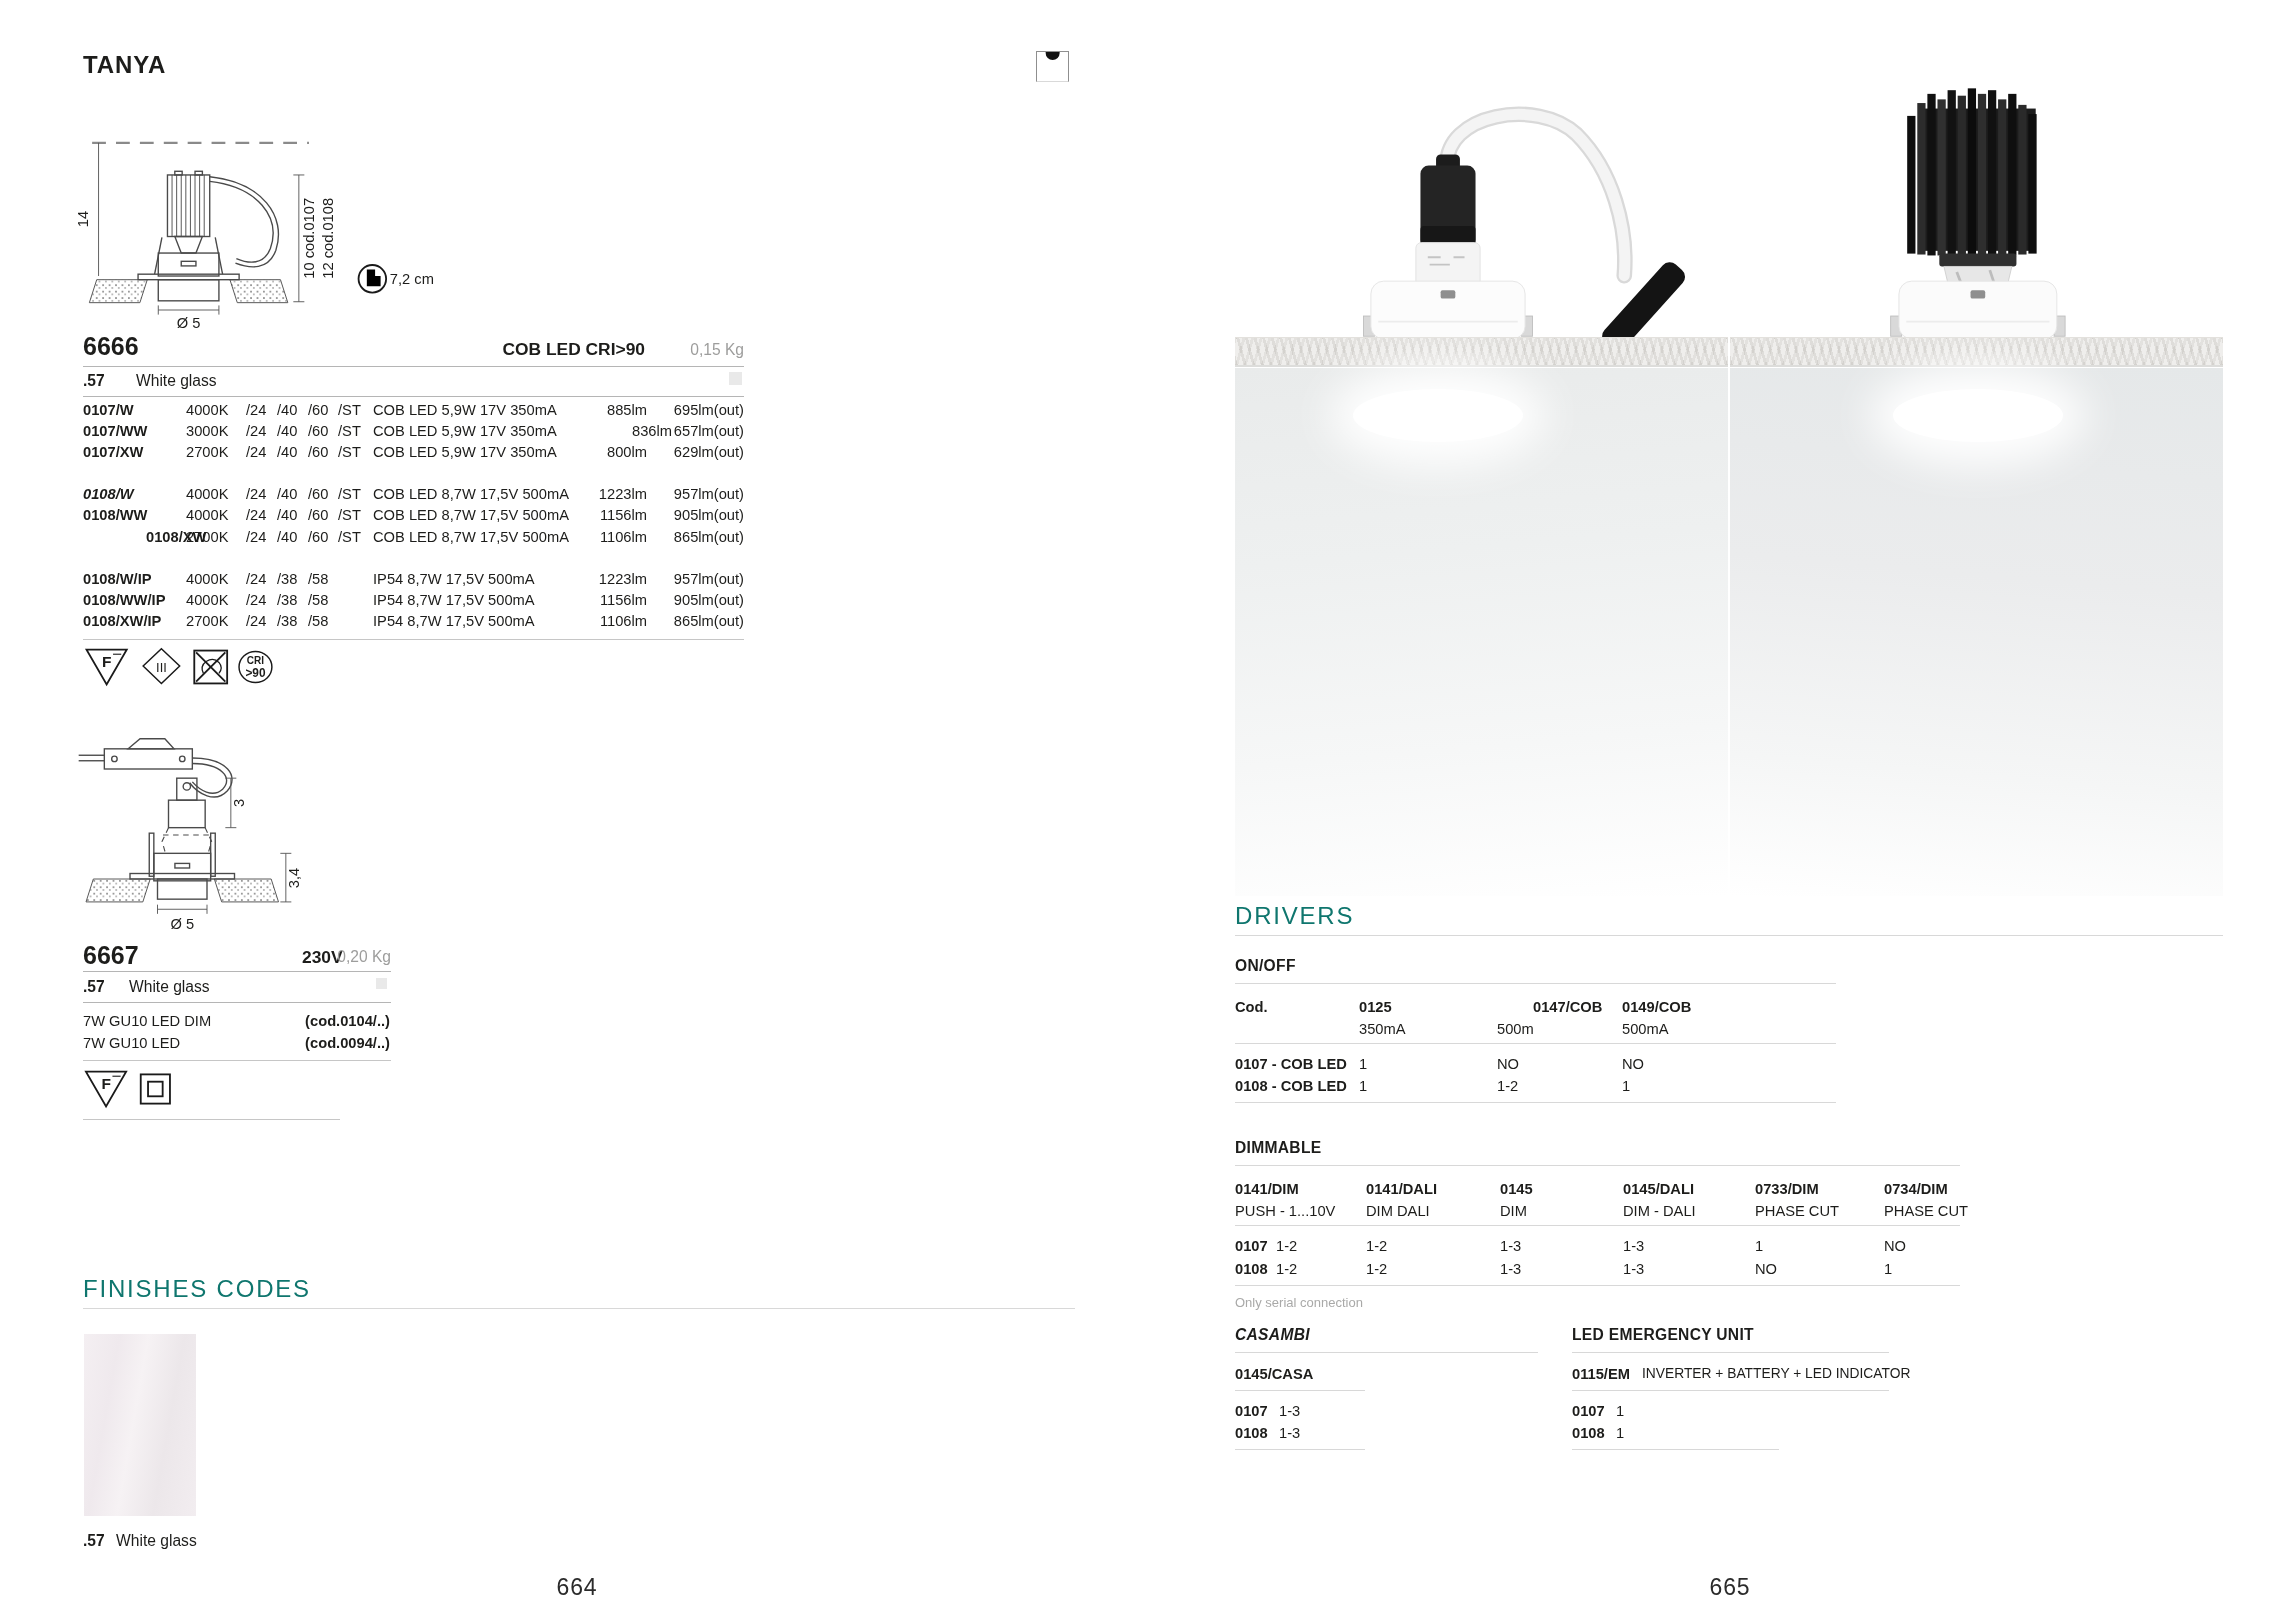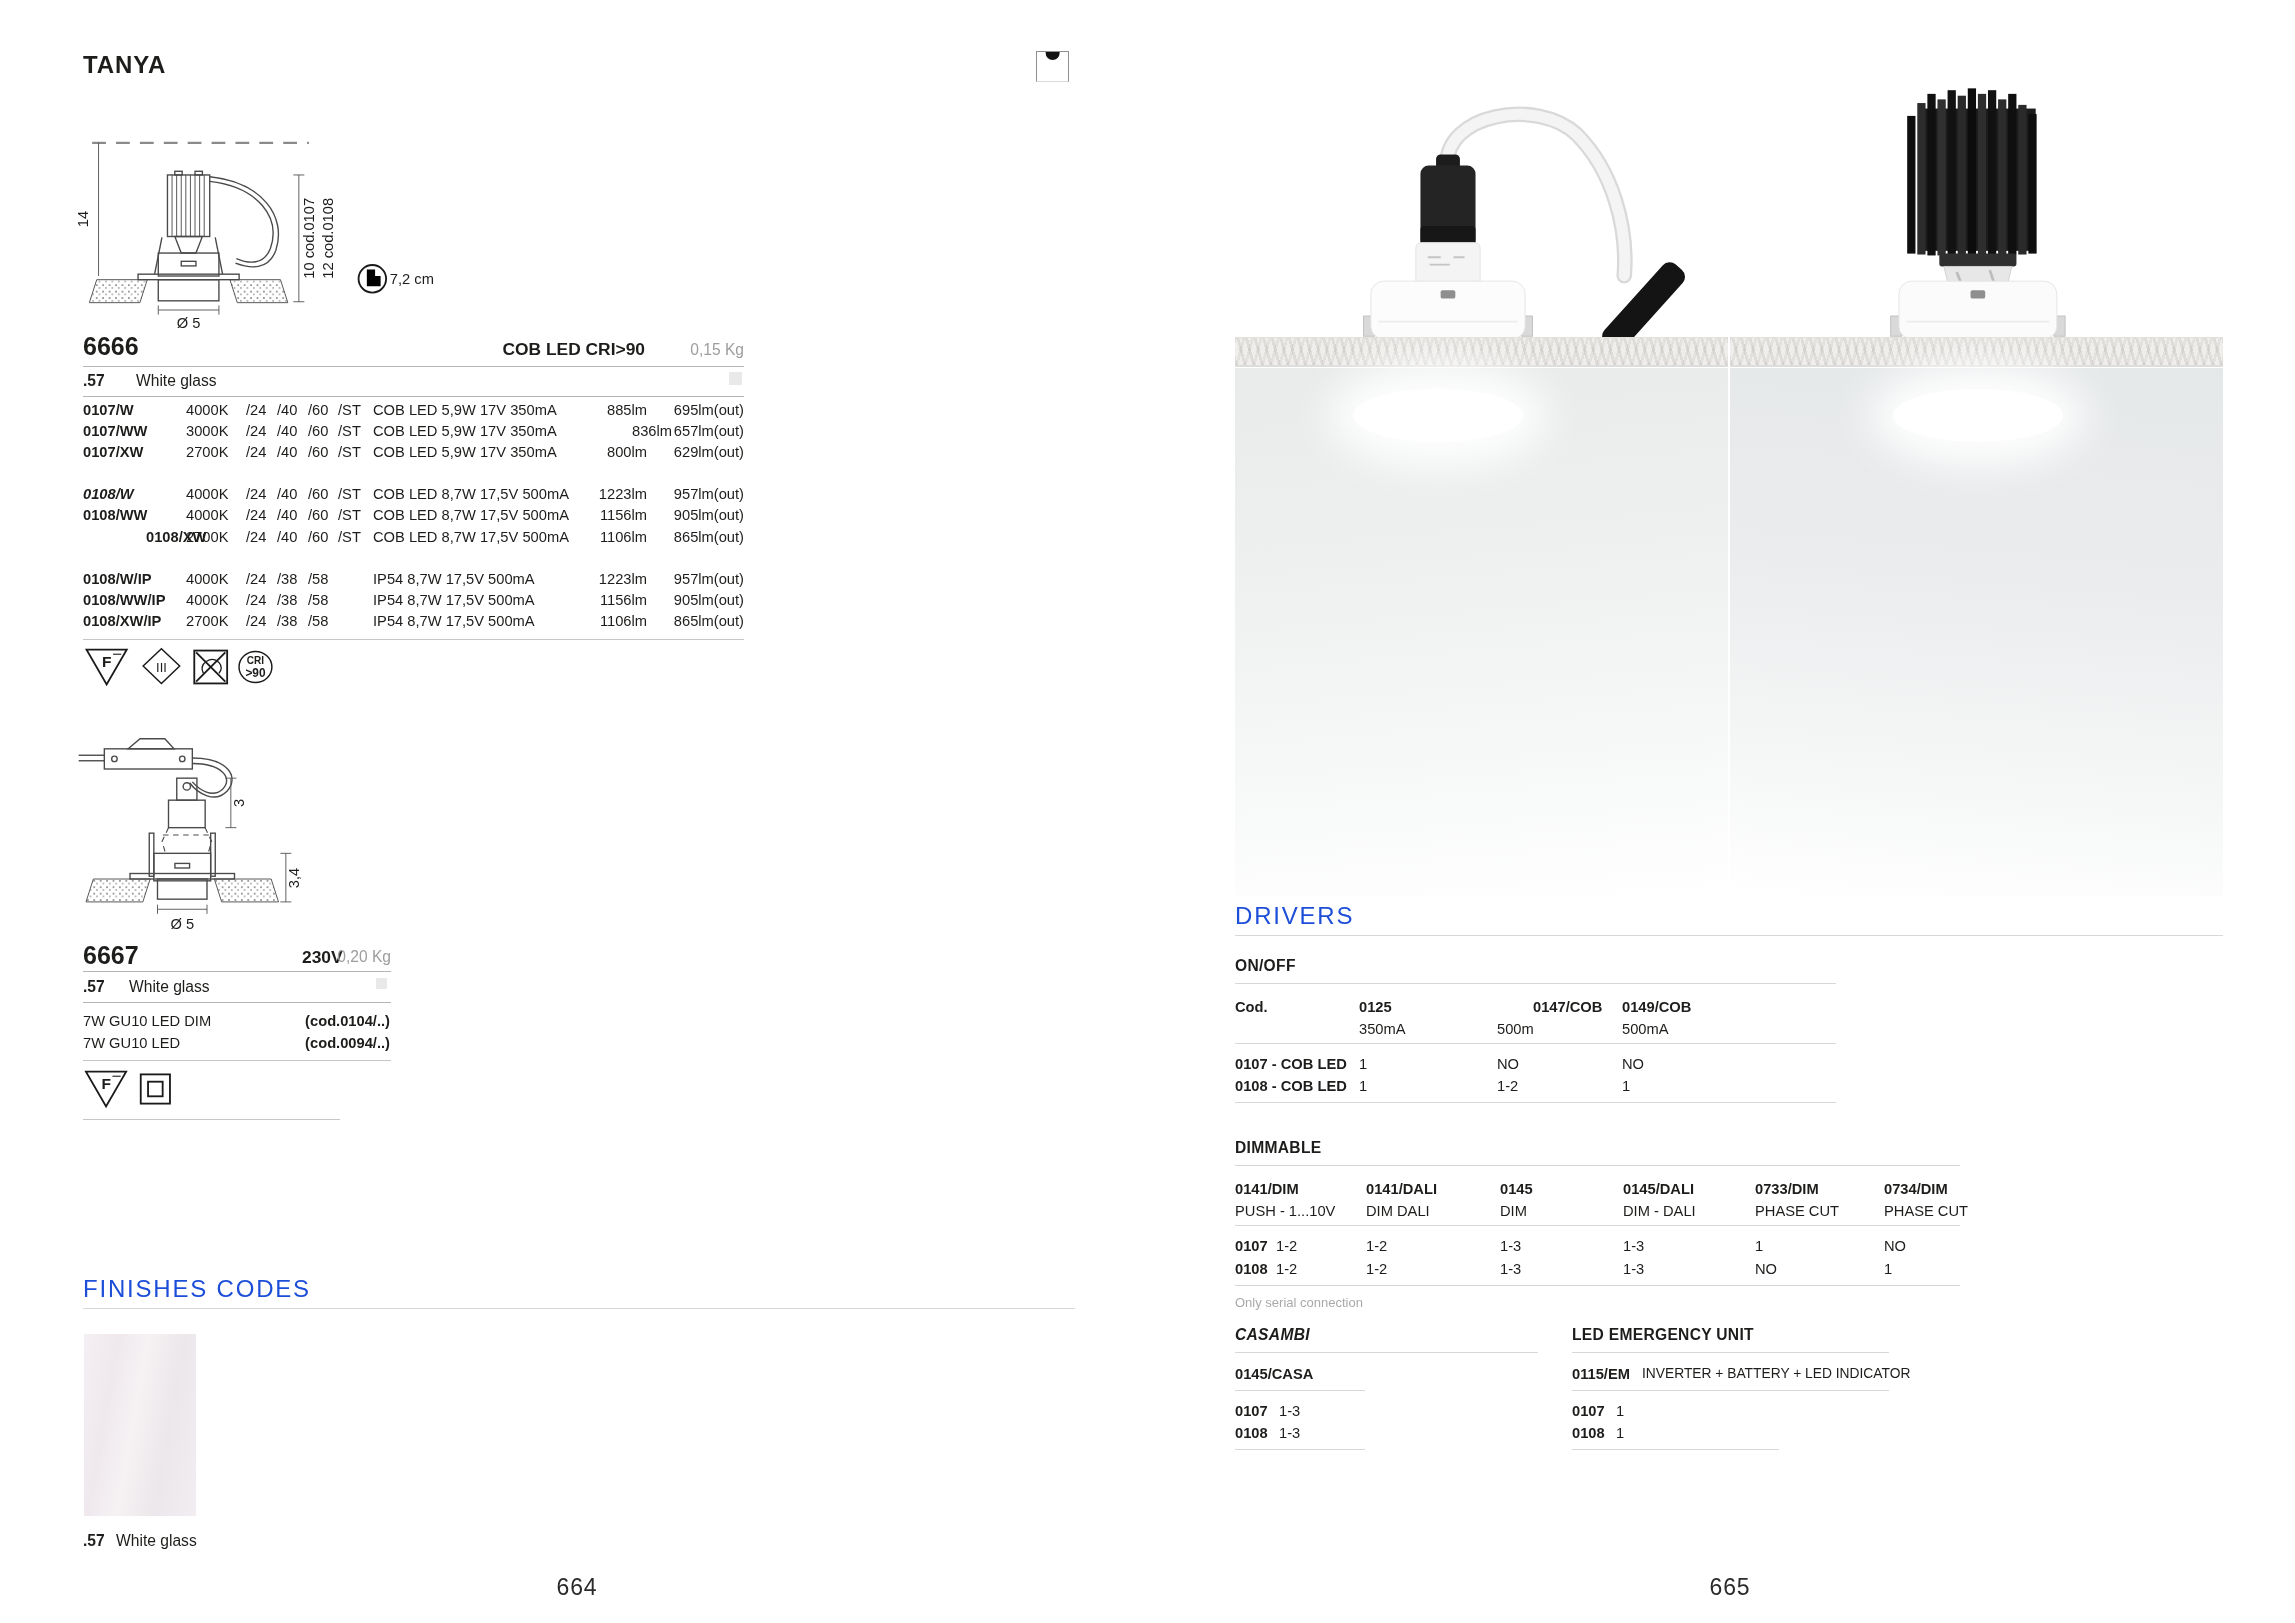--- a/index.html
+++ b/index.html
@@ -6,21 +6,21 @@
   html,body { background:#ffffff; }
   body { font-family:"Liberation Sans", sans-serif; color:#1d1d1b; }
   .page { position:relative; width:2296px; height:1624px; background:#fff; overflow:hidden; }
 
   .abs { position:absolute; }
   .rule { position:absolute; height:0.9px; background:#c6c6c6; }
   .rule.light { background:#d8d8d8; }
   .rule.dark { background:#b5b5b5; }
 
   .page-title { font-size:24px; font-weight:700; letter-spacing:0.9px; }
-  .section-title { font-size:24px; font-weight:400; letter-spacing:1.8px; color:#1d4ed8; }
+  .section-title { font-size:24px; font-weight:400; letter-spacing:1.8px; color:#0f766e; }
   .code-lg { font-size:25px; font-weight:700; }
   .hdr-bold { font-size:17.4px; font-weight:700; }
   .kg { font-size:15.6px; color:#9d9d9c; }
   .fin-code { font-size:15.6px; font-weight:700; }
   .fin-name { font-size:15.6px; }
   .cell { position:absolute; font-size:14.7px; white-space:nowrap; }
   .cell.b { font-weight:700; }
   .cell.r { text-align:right; }
   .subhead { font-size:15.6px; font-weight:700; letter-spacing:0.3px; }
   .note { font-size:13px; color:#a9a9a8; }

